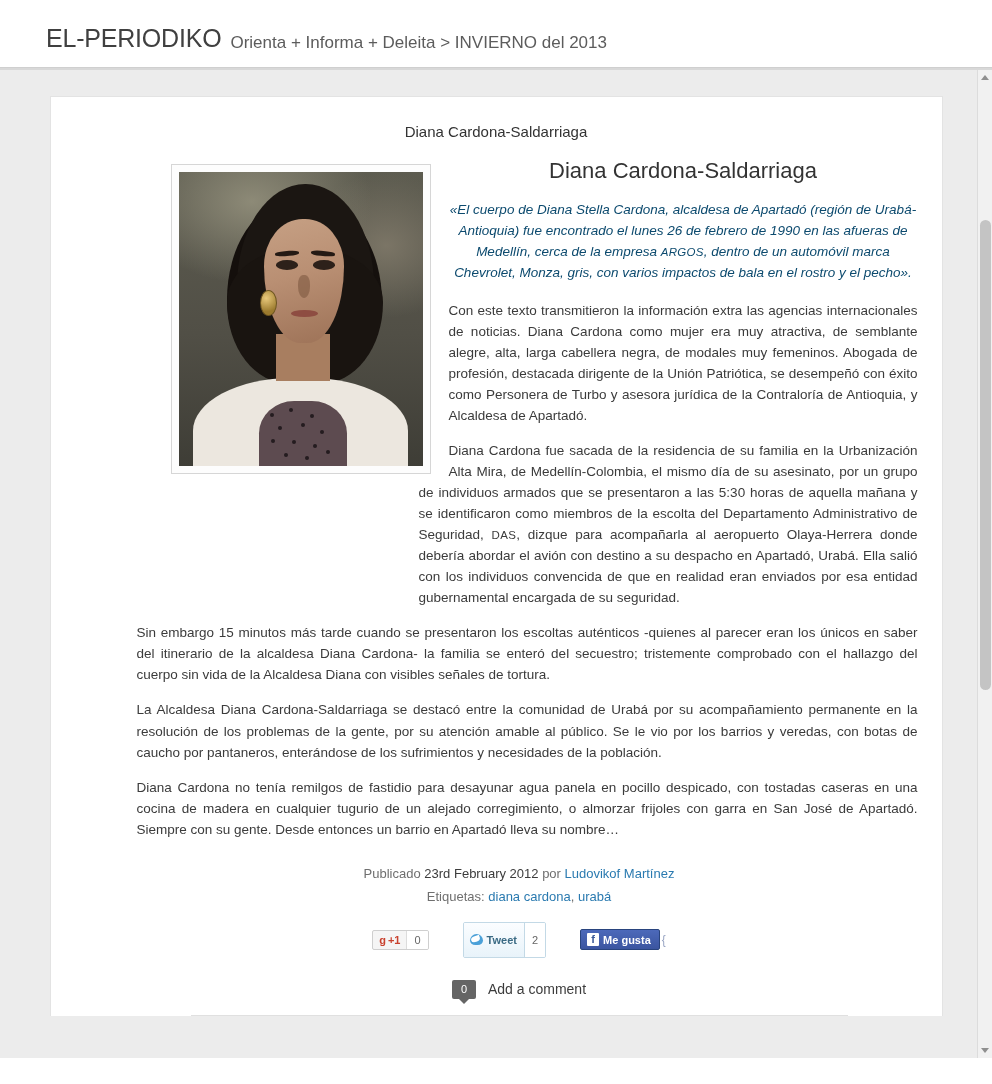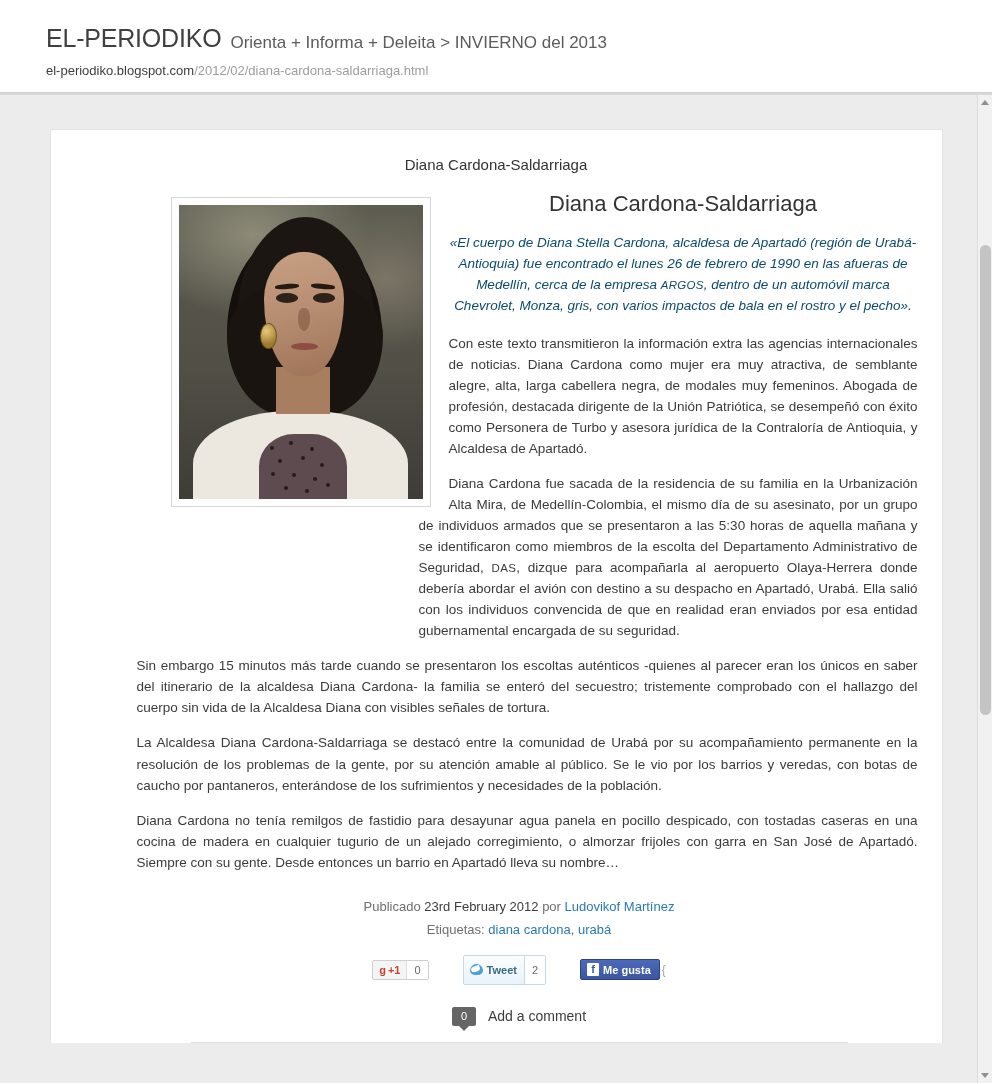--- a/index.html
+++ b/index.html
@@ -51,21 +51,21 @@
     height: 3px;
     background: #d8d8d8;
     border-top: 1px solid #cfcfcf;
   }
 
   
   .backdrop {
     position: relative;
     background: #ececec;
     height: 988px;
-    padding-top: 34px;
+    padding-top: 26px;
   }
   .card {
     position: relative;
     margin: 0 auto;
     width: 893px;
     background: #ffffff;
     border: 1px solid #e3e3e3;
     border-bottom: none;
     min-height: 880px;
     padding: 22px 0 0 0;
@@ -266,21 +266,21 @@
   }
   .gplus .gcount {
     display: flex; align-items: center;
     padding: 0 7px;
     border-left: 1px solid #dcdcdc;
     background: #ffffff;
     color: #666;
   }
   .tweet {
     display: flex; align-items: stretch;
-    height: 30px;
+    height: 36px;
     font-size: 11px;
     border-radius: 2px;
     overflow: hidden;
     border: 1px solid #c3d9e6;
   }
   .tweet .tw {
     display: flex; align-items: center; gap: 4px;
     background: linear-gradient(#fbfdff, #e8f3fa);
     color: #3a6a84;
     padding: 0 7px 0 6px;
@@ -411,23 +411,20 @@
 </style>
 </head>
 <body>
 
 <div class="page">
 
   <div class="site-header">
     <div class="site-title-row">
       <span class="site-title">EL-PERIODIKO</span>
       <span class="site-tagline">Orienta + Informa + Deleita &gt; INVIERNO del 2013</span>
-    </div>
-    <div class="url-row">
-      <span class="url-host">el-periodiko.blogspot.com</span><span class="url-path">/2012/02/diana-cardona-saldarriaga.html</span>
     </div>
   </div>
   <div class="header-rule"></div>
 
   <div class="backdrop">
     <div class="left-rail"></div>
 
     <div class="card">
 
       <div class="post-meta-title">Diana Cardona-Saldarriaga</div>

